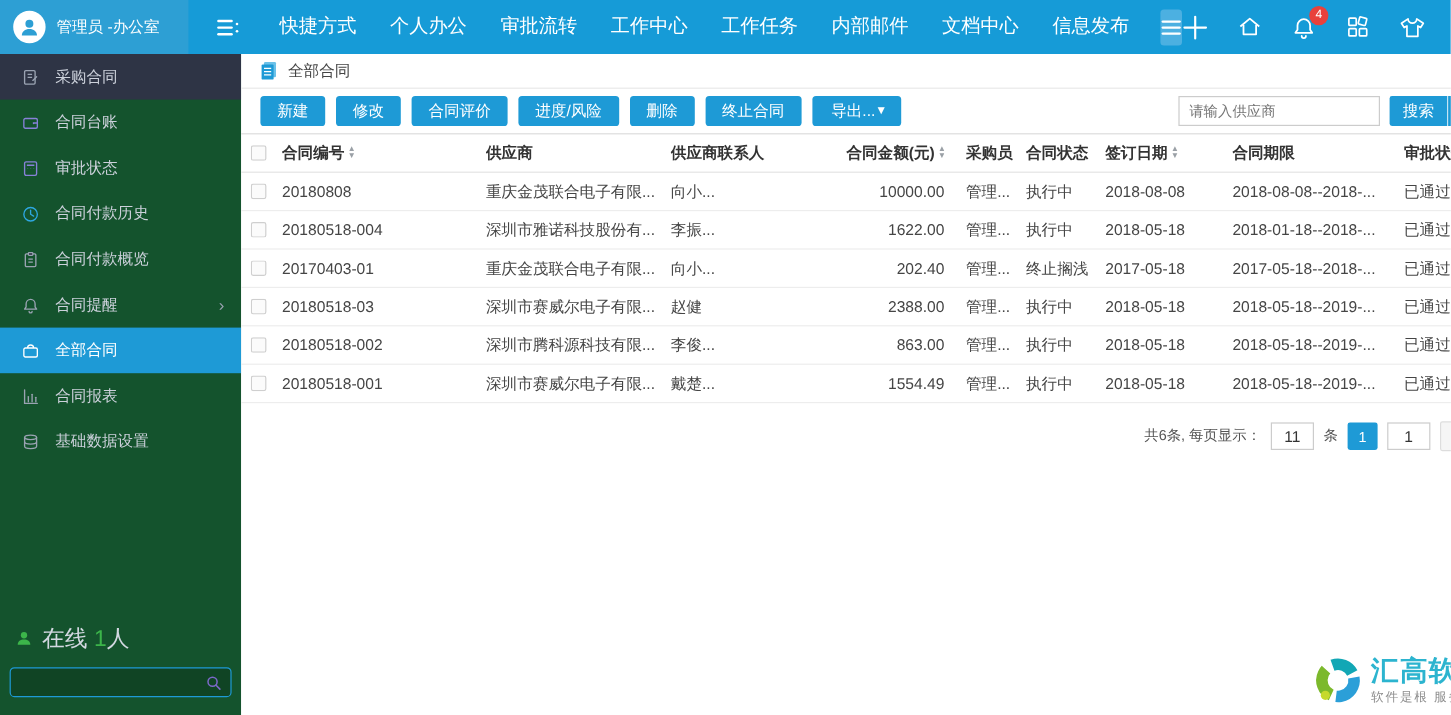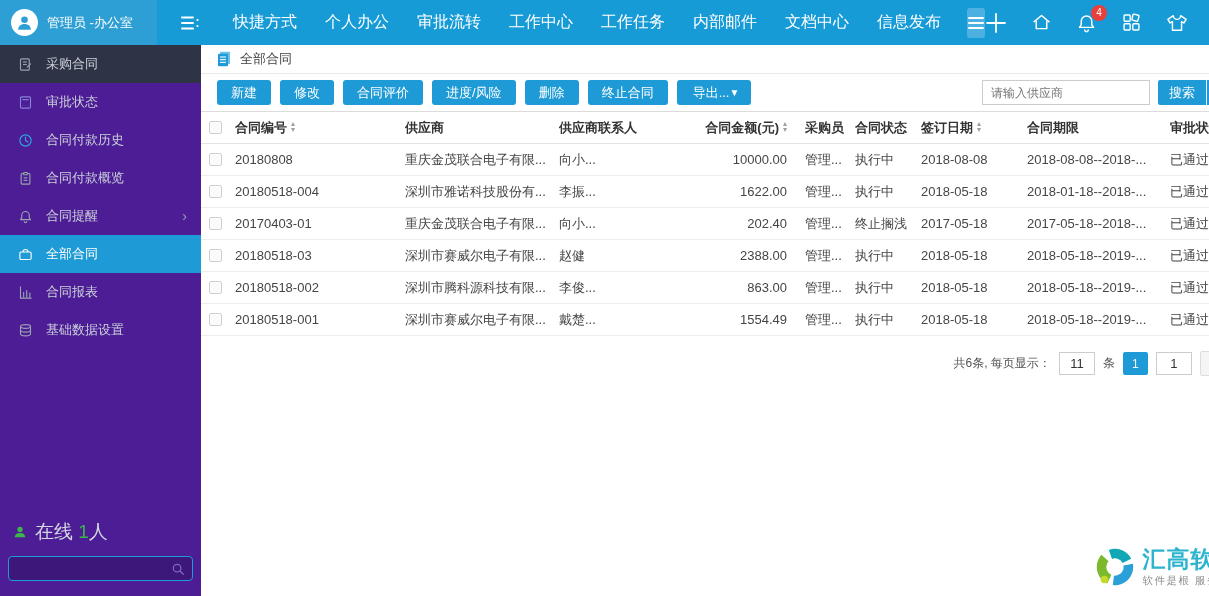--- a/index.html
+++ b/index.html
@@ -20,21 +20,21 @@
   .tb-icons { margin-left:auto; display:flex; align-items:center; gap:24px; padding-right:26px; }
   .tb-ic { position:relative; cursor:pointer; display:flex; }
   .badge { position:absolute; top:-7px; right:-10px; min-width:16px; height:16px; background:#e8413c;
     border-radius:8px; color:#fff; font-size:10px; display:flex; align-items:center; justify-content:center;
     padding:0 3px; }
 
   
   .shell { display:flex; height:551px; }
 
   
-  .sidebar { flex:0 0 157px; background:#4c1d95; color:#ccd1db; display:flex; flex-direction:column; }
+  .sidebar { flex:0 0 157px; background:#14532d; color:#ccd1db; display:flex; flex-direction:column; }
   .side-item { height:38px; display:flex; align-items:center; gap:13px; padding-left:17px;
     font-size:13px; cursor:pointer; white-space:nowrap; }
   .side-item.group { background:#2e3445; }
   .side-item.active { background:#1e9ad6; color:#fff; }
   .side-item .sicon { width:16px; display:flex; justify-content:center; }
   .side-item .sub-arrow { margin-left:auto; padding-right:14px; color:#9aa2b1; font-size:14px; }
   .side-bottom { margin-top:auto; }
   .online { display:flex; align-items:center; gap:8px; padding:0 0 11px 13px; font-size:19px; color:#d3d8e1; }
   .online .count { color:#3cb54a; }
   .side-search { margin:0 8px 15px 8px; height:25px; border:1px solid #1e9ad6; border-radius:4px;
@@ -195,20 +195,30 @@
             <line x1="8" y1="8" x2="14" y2="8"></line>
             <line x1="8" y1="12" x2="14" y2="12"></line>
             <path d="M15 16l5-5" stroke-linecap="round"></path>
           </svg>
       </span>
       <span>采购合同</span>
     </div>
     <div class="side-item">
       <span class="sicon">
         <svg width="15" height="15" viewBox="0 0 24 24" fill="none" stroke="#8781d8" stroke-width="1.8">
+            <rect x="3" y="6" width="18" height="13" rx="2"></rect>
+            <path d="M15 12h6"></path>
+            <circle cx="16" cy="12.5" r="1" fill="#8781d8" stroke="none"></circle>
+          </svg>
+      </span>
+      <span>合同台账</span>
+    </div>
+    <div class="side-item">
+      <span class="sicon">
+        <svg width="15" height="15" viewBox="0 0 24 24" fill="none" stroke="#8781d8" stroke-width="1.8">
             <rect x="4" y="3" width="16" height="18" rx="2"></rect>
             <line x1="7" y1="7.5" x2="17" y2="7.5"></line>
             <line x1="8" y1="12" x2="8" y2="12.1"></line>
             <line x1="12" y1="12" x2="12" y2="12.1"></line>
             <line x1="16" y1="12" x2="16" y2="12.1"></line>
             <line x1="8" y1="16.5" x2="8" y2="16.6"></line>
             <line x1="12" y1="16.5" x2="12" y2="16.6"></line>
             <line x1="16" y1="16.5" x2="16" y2="16.6"></line>
           </svg>
       </span>

